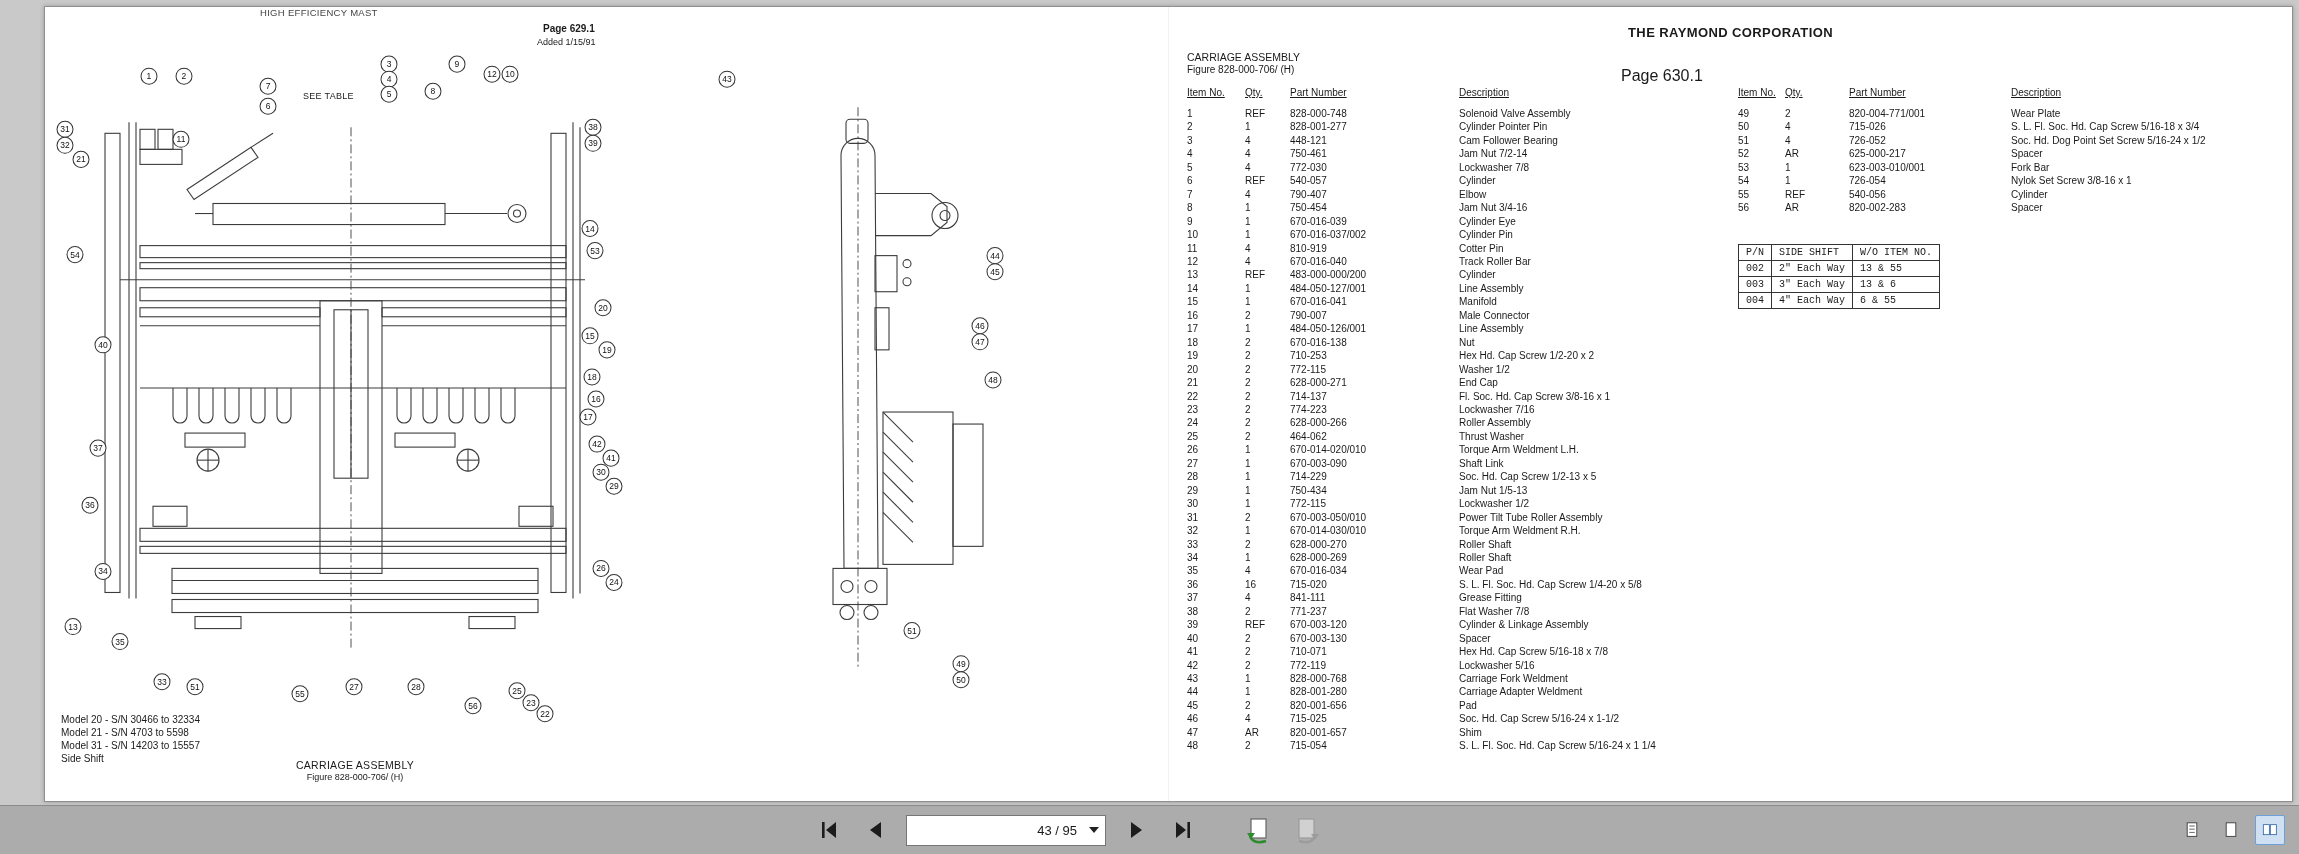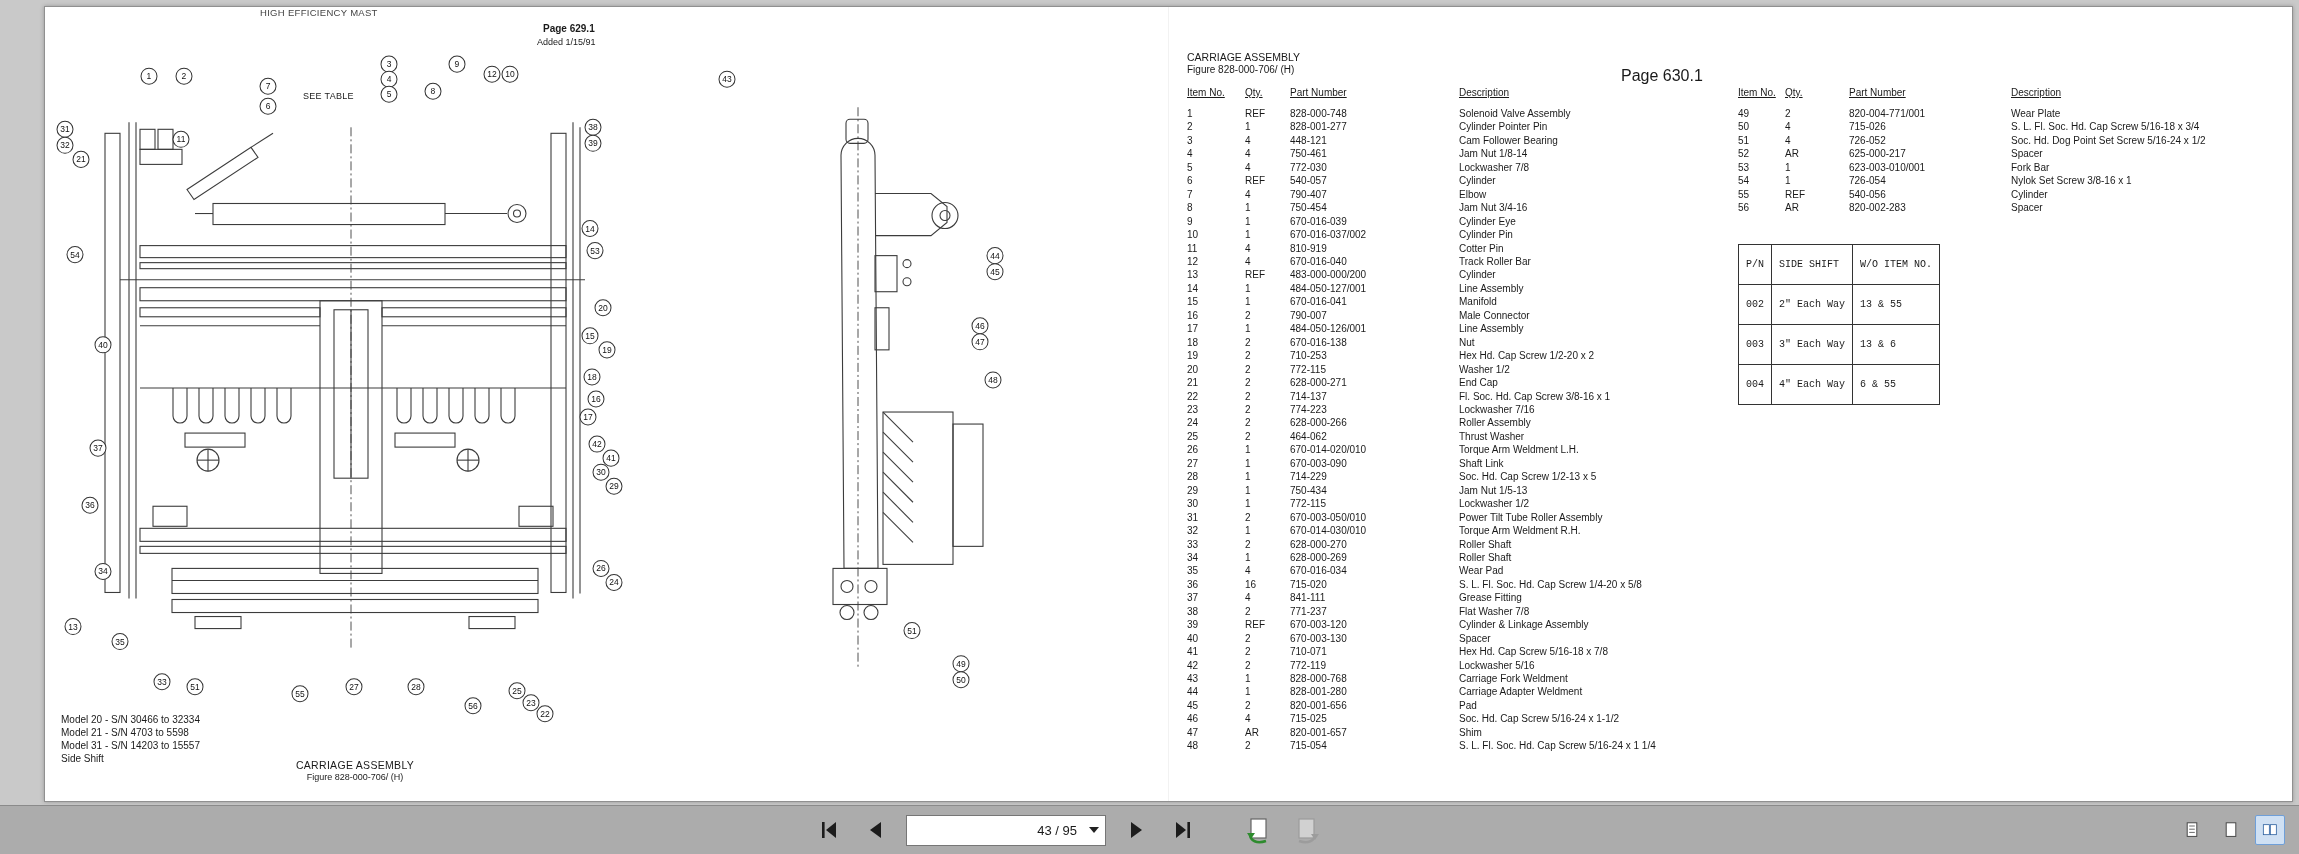--- a/index.html
+++ b/index.html
@@ -46,21 +46,21 @@
   }
   table.parts-table td{padding:0;line-height:13.45px;height:13.45px;vertical-align:top;white-space:nowrap;overflow:hidden}
   .pt1{left:18px;top:80px;width:1075px}
   .pt2{left:569px;top:80px;width:545px}
 
   table.side-shift{
     position:absolute;left:569px;top:237px;border-collapse:collapse;
     font-family:"Liberation Mono",monospace;font-size:10px;
   }
   table.side-shift th,table.side-shift td{
-    border:1px solid #333;padding:12px 7px;height:15px;
+    border:1px solid #333;padding:0 7px;height:15px;
     font-weight:normal;text-align:left;white-space:nowrap;
   }
 
   
   .toolbar{
     position:absolute;left:0;bottom:0;width:100%;height:48px;
     background:#acacac;border-top:1px solid #8a8a8a;
   }
   .nav-group{position:absolute;left:812px;top:0;height:100%;display:flex;align-items:center;gap:13px}
   .nav-btn{width:34px;height:34px;background:transparent;border:none;padding:0;display:flex;align-items:center;justify-content:center;cursor:pointer}
@@ -410,20 +410,21 @@
         <div>Model 31 - S/N 14203 to 15557</div>
         <div>Side Shift</div>
       </div>
     <div class="lp-caption">
       <div class="t">CARRIAGE ASSEMBLY</div>
       <div class="f">Figure 828-000-706/ (H)</div>
     </div>
   </div>
 
   <div class="page page-right">
+    <div class="rp-company">THE RAYMOND CORPORATION</div>
     <div class="rp-subtitle">CARRIAGE ASSEMBLY</div>
     <div class="rp-figure">Figure 828-000-706/ (H)</div>
     <div class="rp-page">Page 630.1</div>
 
     <table class="parts-table pt1">
       <colgroup>
           <col style="width:58px">
           <col style="width:45px">
           <col style="width:169px">
           <col>
@@ -452,21 +453,21 @@
           <tr>
             <td>3</td>
             <td>4</td>
             <td>448-121</td>
             <td>Cam Follower Bearing</td>
           </tr>
           <tr>
             <td>4</td>
             <td>4</td>
             <td>750-461</td>
-            <td>Jam Nut 1/8-14</td>
+            <td>Jam Nut 7/2-14</td>
           </tr>
           <tr>
             <td>5</td>
             <td>4</td>
             <td>772-030</td>
             <td>Lockwasher 7/8</td>
           </tr>
           <tr>
             <td>6</td>
             <td>REF</td>

